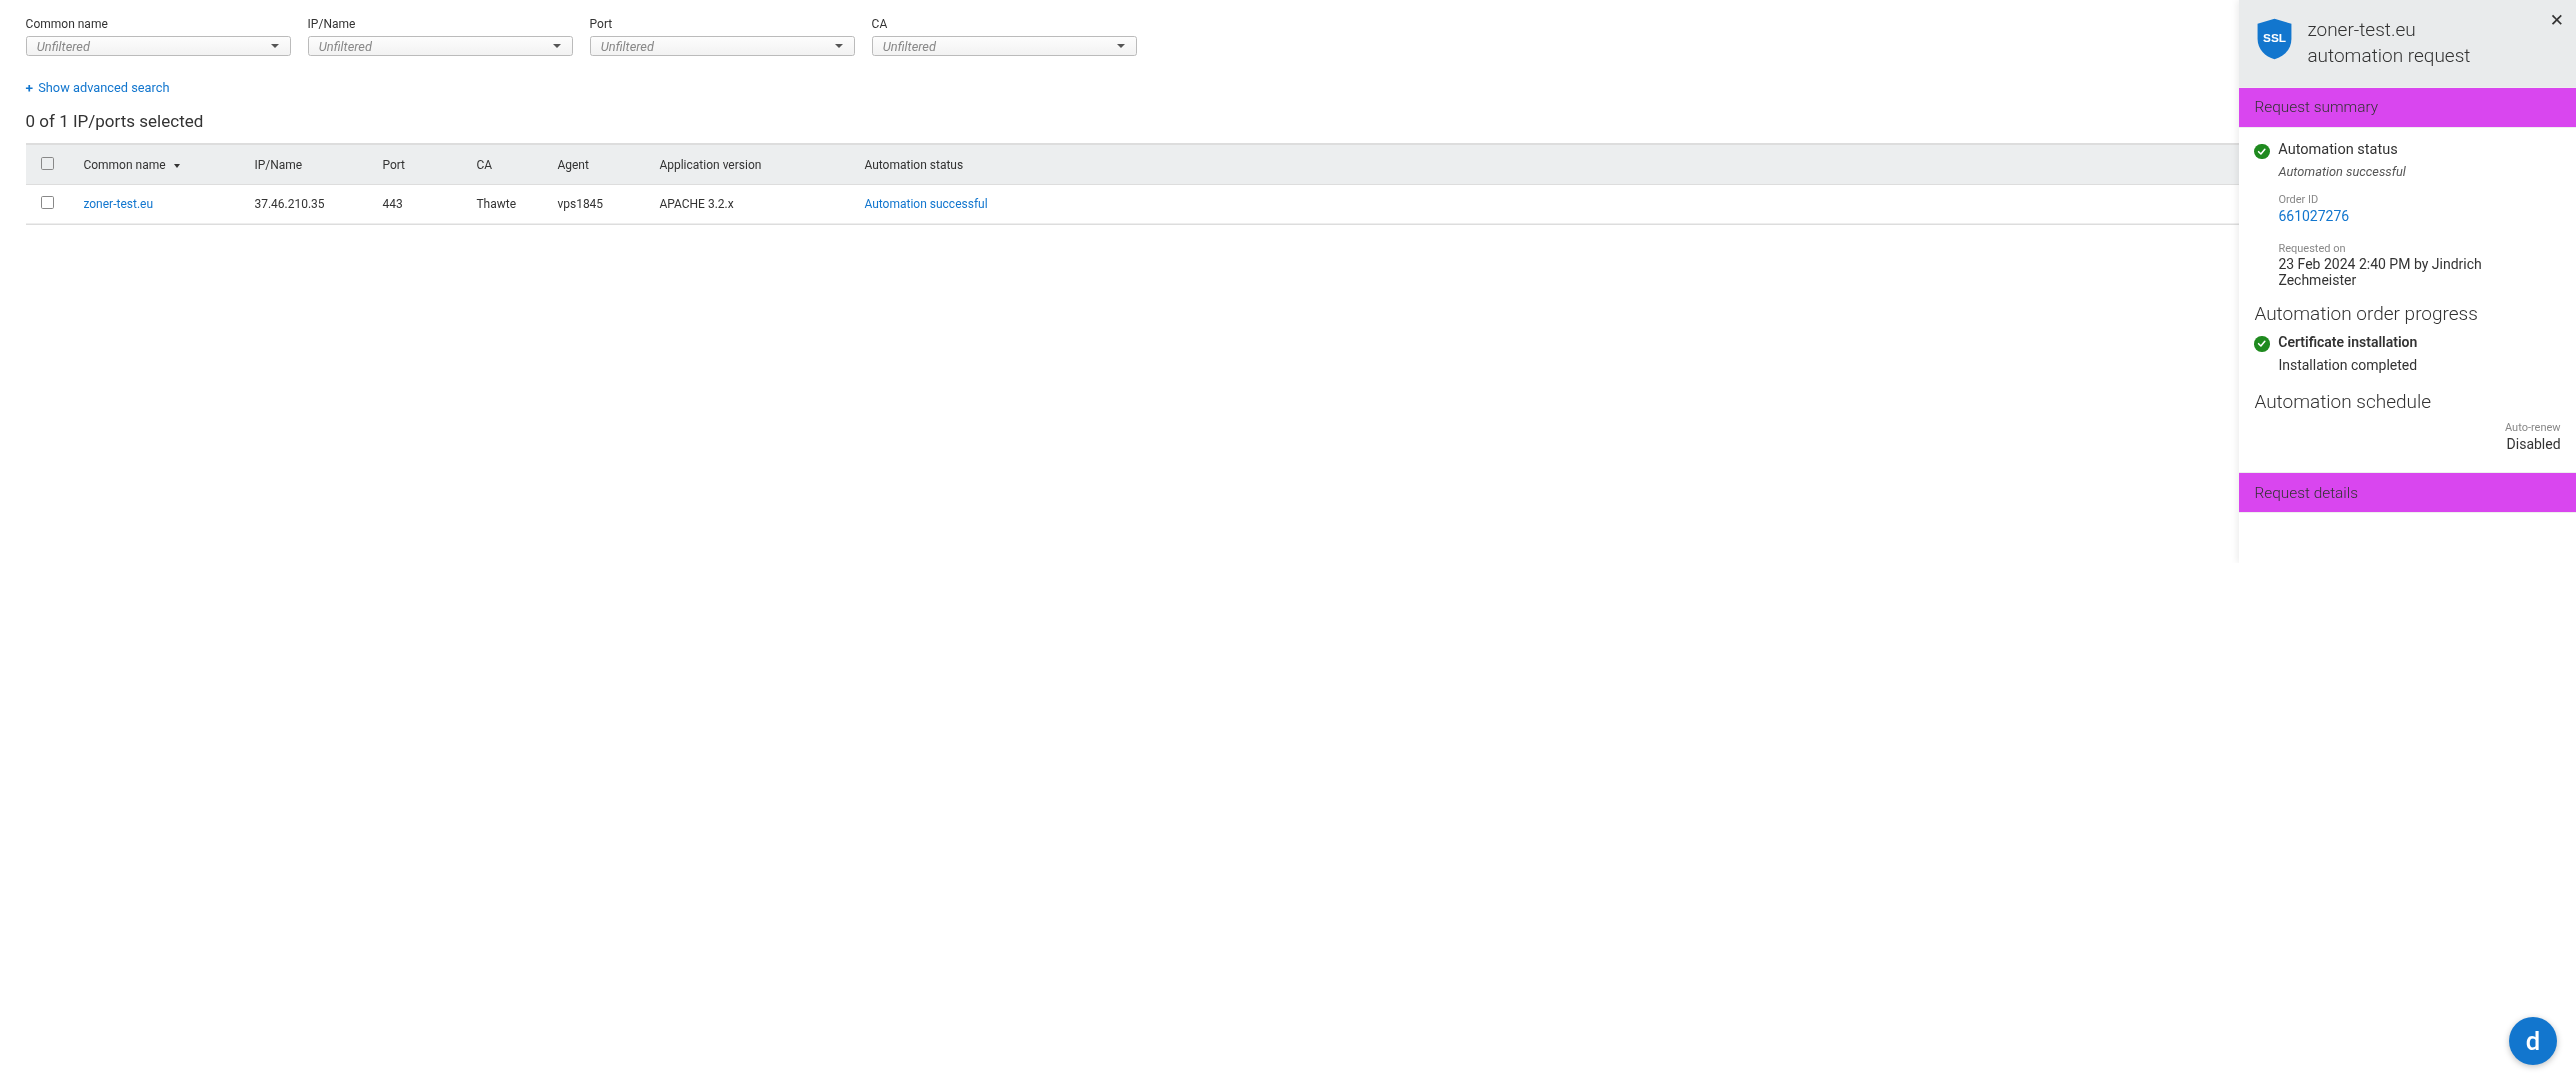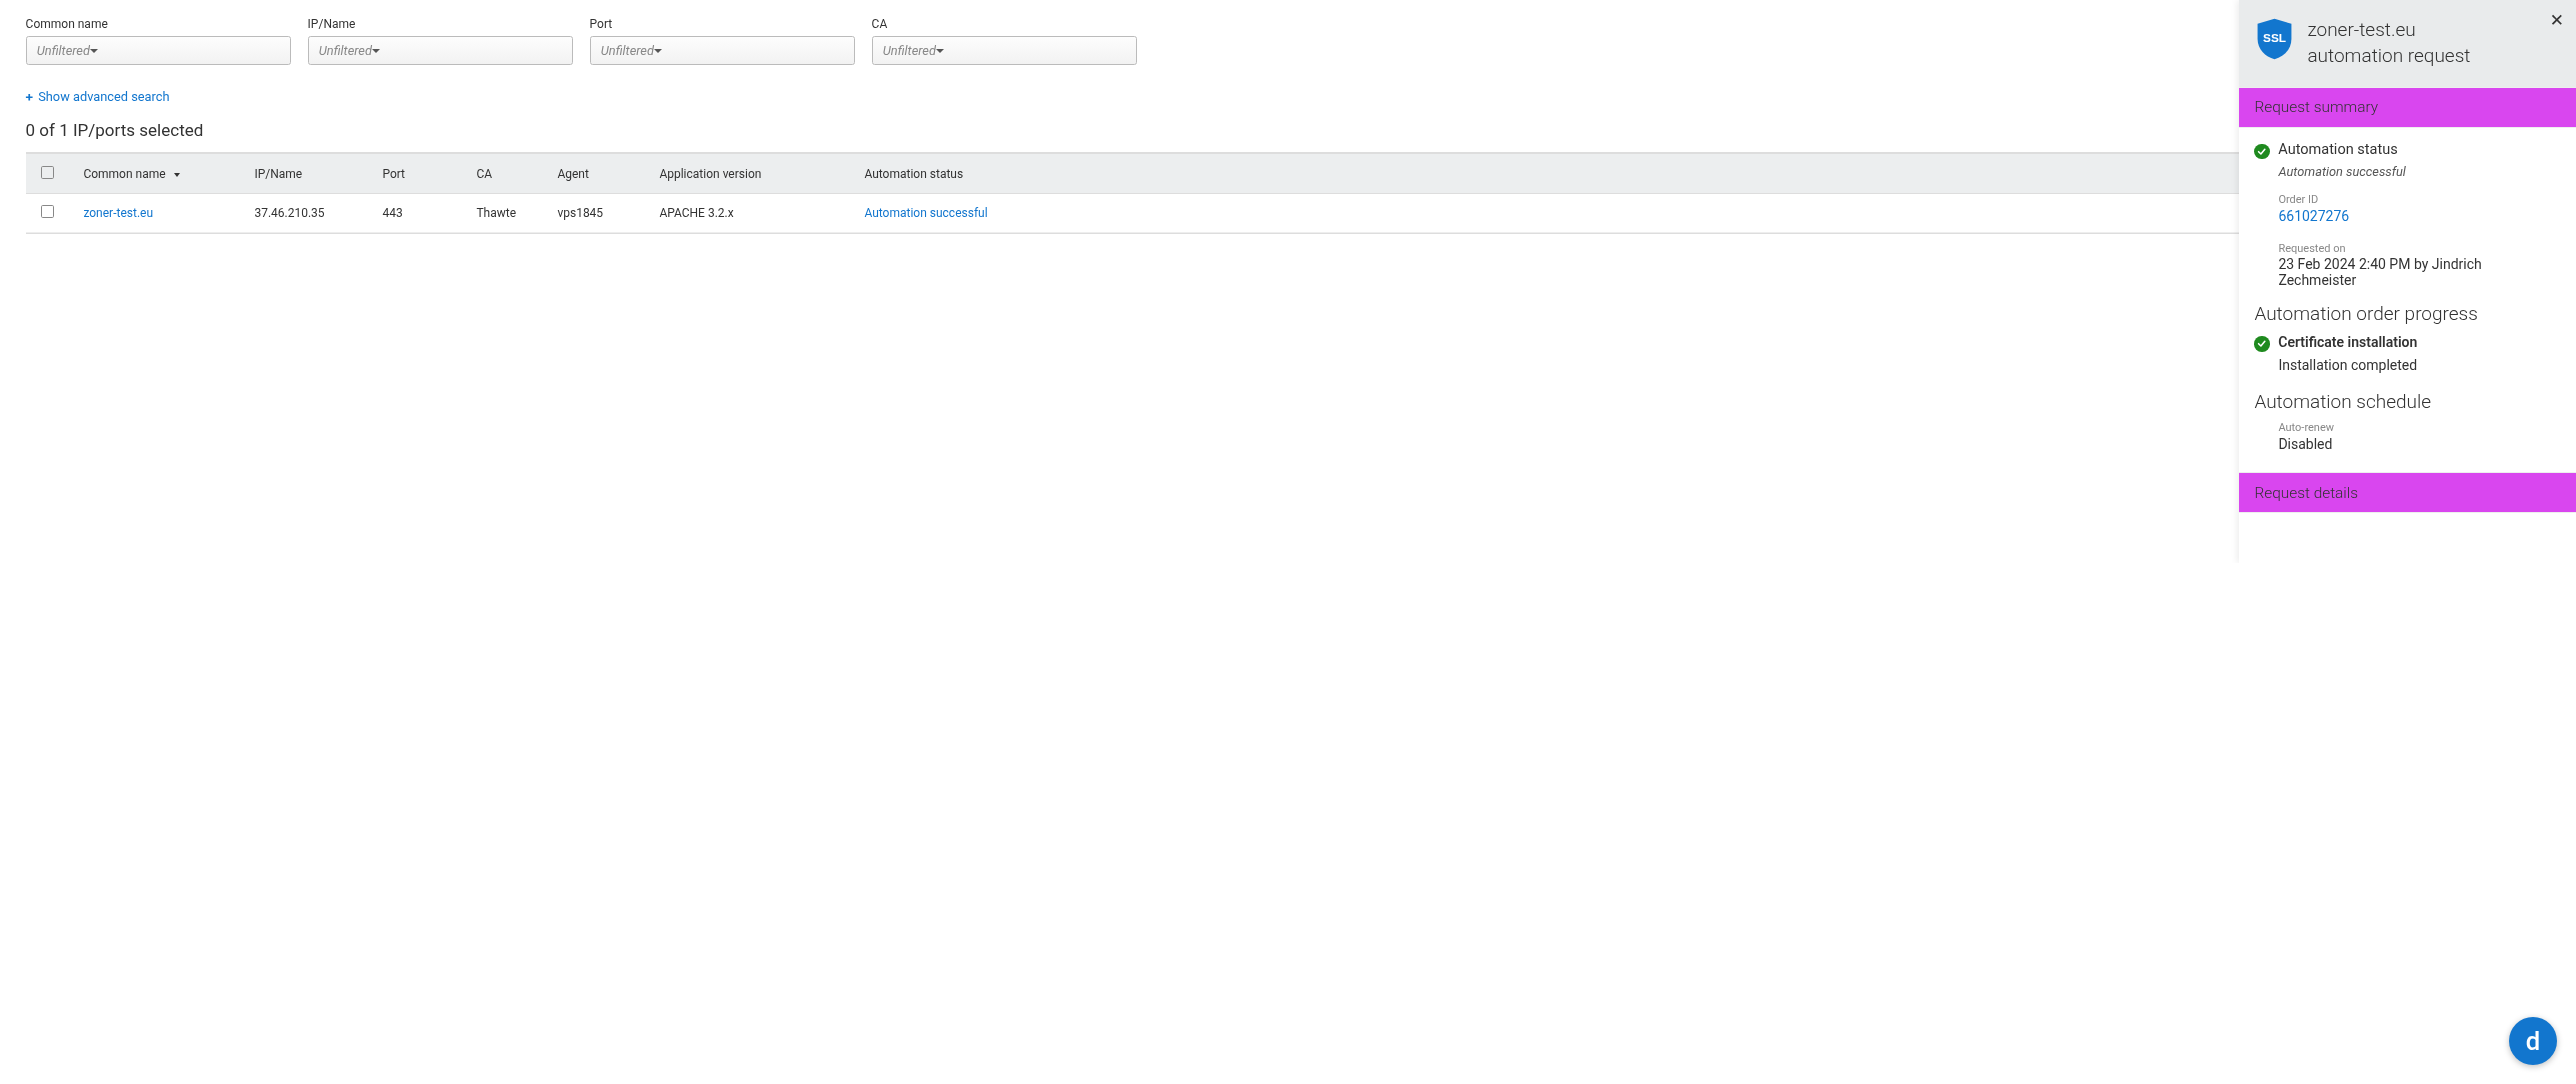--- a/index.html
+++ b/index.html
@@ -30,27 +30,28 @@
     display: flex;
     flex-direction: column;
     width: 265px;
   }
   .filter-label {
     font-size: 12px;
     color: #333;
     margin-bottom: 5.1px;
   }
   .filter-select {
-    height: 29px;
+    height: 20px;
     border: 0.9px solid #bbb;
     border-radius: 2.6px;
     background: linear-gradient(#fdfdfd, #f2f2f2);
     padding: 0 10.2px;
     display: flex;
     align-items: center;
+    justify-content: space-between;
     font-style: italic;
     color: #888;
     cursor: pointer;
   }
   .filter-select .caret {
     border-left: 4.3px solid transparent;
     border-right: 4.3px solid transparent;
     border-top: 4.3px solid #555;
     width: 0; height: 0;
   }
@@ -323,21 +324,21 @@
       <span class="check-circle">
         <svg viewBox="0 0 12 12">
             <path d="M2 6 L5 9 L10 3" stroke="#fff" stroke-width="2" fill="none" stroke-linecap="round" stroke-linejoin="round"></path>
           </svg>
       </span>
       <div class="meta-val" style="font-weight:600;">Certificate installation</div>
     </div>
     <div class="meta-val" style="margin-left:24px; margin-top:3.4px;">Installation completed</div>
 
     <div class="section-sub-head" style="margin-top:17px;">Automation schedule</div>
-    <div class="meta-block" style="margin-top:8.5px;">
+    <div class="meta-block" style="margin-top:8.5px;text-align:right;">
       <div class="meta-label">Auto-renew</div>
       <div class="meta-val">Disabled</div>
     </div>
   </div>
 
   <div class="panel-section-label" style="margin-top:6.8px;">Request details</div>
 </div>
 
 <div class="fab">
   <span>d</span>

